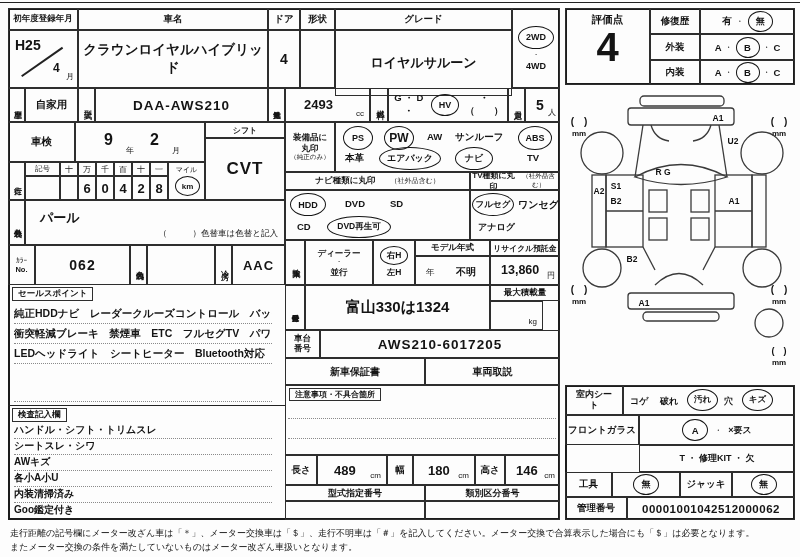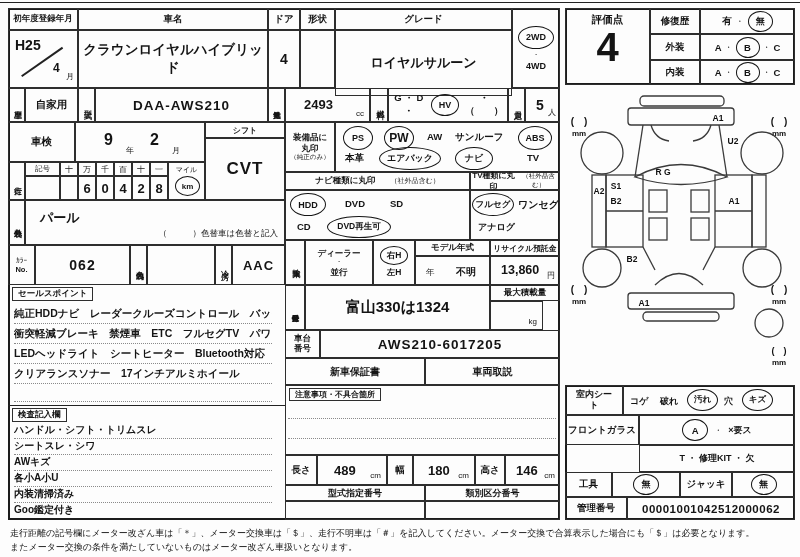--- a/index.html
+++ b/index.html
@@ -119,21 +119,20 @@
   <div class="c fx b" style="left:35px;top:245px;width:95px;height:40px;font-size:14px;letter-spacing:1px">062</div>
   <div class="c fx vert" style="left:130px;top:245px;width:17px;height:40px;font-size:8px;font-weight:bold;letter-spacing:0">内装色</div>
   <div class="c fx" style="left:147px;top:245px;width:68px;height:40px;font-size:10px"></div>
   <div class="c fx vert" style="left:215px;top:245px;width:17px;height:40px;font-size:8px;font-weight:bold">冷房</div>
   <div class="c fx b" style="left:232px;top:245px;width:53px;height:40px;font-size:13px;letter-spacing:1px">AAC</div>
 
   <div class="tag" style="left:12px;top:287px;font-size:8.5px">セールスポイント</div>
   <div class="salesline" style="left:14px;top:303px;width:258px;height:20px;font-size:10.5px;line-height:20px">純正HDDナビ　レーダークルーズコントロール　バックカメラ</div>
   <div class="salesline" style="left:14px;top:323px;width:258px;height:20px;font-size:10.5px;line-height:20px">衝突軽減ブレーキ　禁煙車　ETC　フルセグTV　パワーシート</div>
   <div class="salesline" style="left:14px;top:343px;width:258px;height:20px;font-size:10.5px;line-height:20px">LEDヘッドライト　シートヒーター　Bluetooth対応</div>
-  <div class="salesline" style="left:14px;top:363px;width:258px;height:20px;font-size:10.5px;line-height:20px">クリアランスソナー　17インチアルミホイール</div>
   <div class="salesline" style="left:14px;top:383px;width:258px;height:18px"></div>
 
   <div class="hline" style="left:8px;top:405px;width:277px"></div>
   <div class="tag" style="left:12px;top:408px;font-size:8.5px">検査記入欄</div>
   <div class="salesline" style="left:14px;top:422px;width:258px;height:16px;font-size:10px;line-height:16px">ハンドル・シフト・トリムスレ</div>
   <div class="salesline" style="left:14px;top:438px;width:258px;height:16px;font-size:10px;line-height:16px">シートスレ・シワ</div>
   <div class="salesline" style="left:14px;top:454px;width:258px;height:16px;font-size:10px;line-height:16px">AWキズ</div>
   <div class="salesline" style="left:14px;top:470px;width:258px;height:16px;font-size:10px;line-height:16px">各小A小U</div>
   <div class="salesline" style="left:14px;top:486px;width:258px;height:16px;font-size:10px;line-height:16px">内装清掃済み</div>
   <div class="salesline" style="left:14px;top:502px;width:258px;height:16px;font-size:10px;line-height:16px;border-bottom:none">Goo鑑定付き</div>

